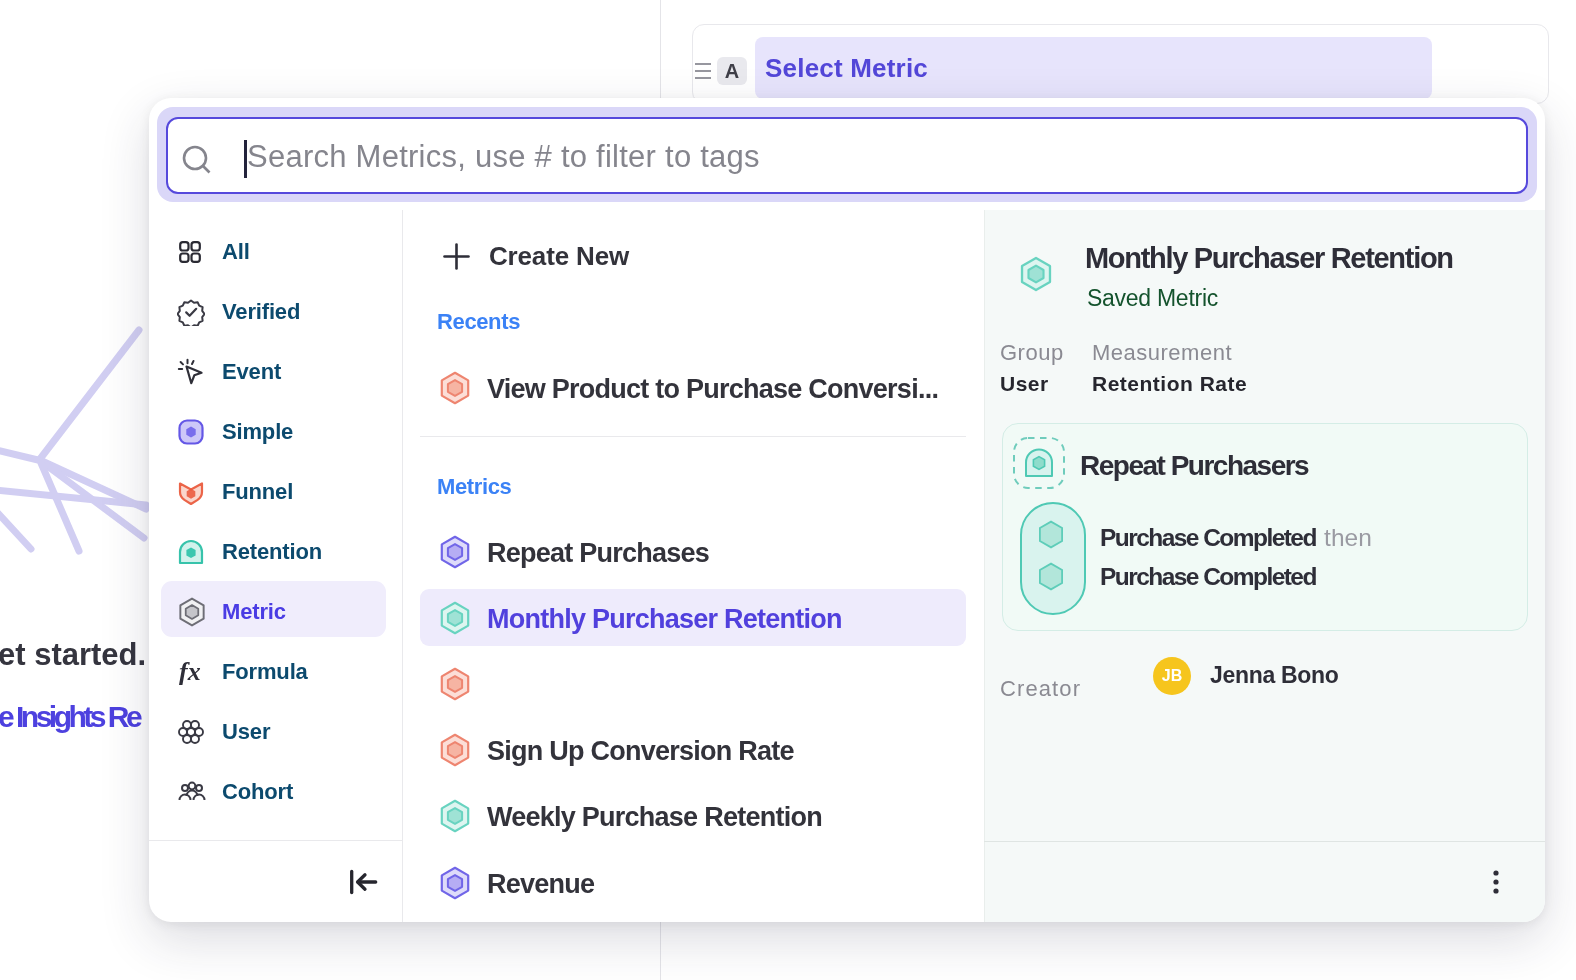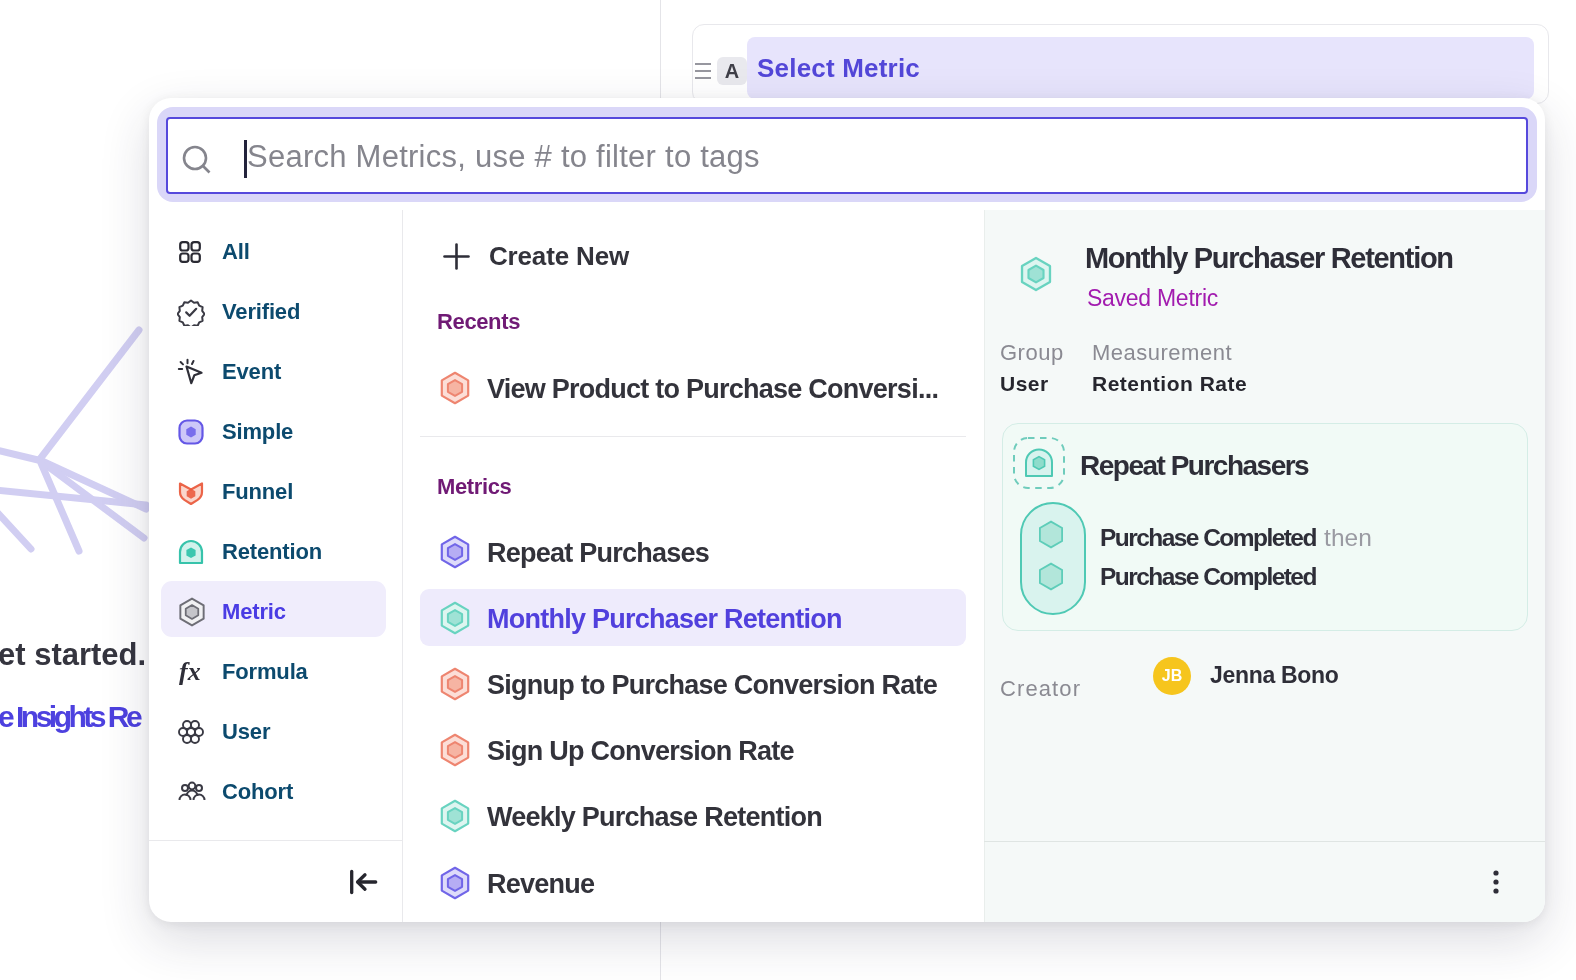--- a/index.html
+++ b/index.html
@@ -13,62 +13,62 @@
 #bt1 { left:-2px; top:639px; line-height:1; font-size:31px; letter-spacing:0; font-weight:700; color:#35353f; }
 #bt2 { left:-2px; top:702px; line-height:1; font-size:30px; letter-spacing:-3.5px; font-weight:600; color:#4d41df; }
 
 
 #card { left:692px; top:24px; width:857px; height:80px; background:#fff;
   border:1px solid #e8e8ec; border-radius:12px; z-index:1; }
 #hamb { left:5px; top:36px; }
 #achip { left:24px; top:32px; width:30px; height:28px; background:#e9e9ee;
   border-radius:6px; text-align:center; line-height:28px; font-size:20px;
   font-weight:700; color:#3f3f48; }
-#pill { left:54px; top:12px; width:787px; height:62px; background:#e7e4fc;
+#pill { left:62px; top:12px; width:677px; height:62px; background:#e7e4fc;
   border-radius:8px; }
 #pill span { position:absolute; left:10px; top:0; line-height:62px;
   font-size:26px; letter-spacing:0.2px; font-weight:700; color:#5347d8; }
 
 
 #modal { left:149px; top:98px; width:1396px; height:824px; background:#fff;
   border-radius:22px; z-index:2;
   box-shadow:0 18px 50px rgba(40,40,70,.16), 0 2px 12px rgba(0,0,0,.07); }
 #band { left:8px; top:9px; width:1380px; height:95px; background:#dad7f8;
   border-radius:16px; }
 #sinput { left:9px; top:10px; width:1362px; height:77px; background:#fff;
-  border:2.5px solid #5649dc; border-radius:4px; }
+  border:2.5px solid #5649dc; border-radius:12px; }
 #caret { left:76px; top:21px; width:2.5px; height:38px; background:#23233c; }
 #ph { left:79px; top:0; line-height:76px; font-size:31px; letter-spacing:0.25px; color:#85858d; }
 
 
 #leftcol { left:0; top:112px; width:254px; height:712px;
   border-right:1px solid #e9e9ec; }
 #rightcol { left:835px; top:112px; width:561px; height:712px;
   background:#f5f9f8; border-bottom-right-radius:22px;
   border-left:1px solid #e9eeec; }
 
 .srow { position:absolute; left:0; width:254px; height:60px; }
 .srow .ic { position:absolute; left:28px; top:50%; transform:translateY(-50%); }
 .srow .lb { position:absolute; left:73px; top:0; line-height:60px;
   font-size:22px; letter-spacing:-0.16px; font-weight:700; color:#0c4a6e; }
 #selrow1 { left:12px; top:483px; width:225px; height:56px;
   background:#f0edfc; border-radius:11px; }
 #lfdiv { left:0; top:742px; width:254px; height:1px; background:#e9e9ec; }
 #collapse { left:198px; top:768px; }
 
 
-.mlabel { font-size:22px; letter-spacing:-0.37px; font-weight:700; color:#701a75; }
+.mlabel { font-size:22px; letter-spacing:-0.37px; font-weight:700; color:#3b82f6; }
 .mrow-t { font-size:27px; letter-spacing:-0.75px; font-weight:700; color:#33333b; }
 #selrow2 { left:271px; top:491px; width:546px; height:57px;
   background:#eeebfc; border-radius:9px; }
 #middiv { left:271px; top:338px; width:546px; height:1px; background:#e9e9ec; }
 
 
 #rtitle { left:936px; top:144px; letter-spacing:-1.3px; font-size:29px; font-weight:700; color:#2e2e38; }
-#rsub { left:938px; top:187px; font-size:23px; letter-spacing:-0.27px; color:#a21caf; }
+#rsub { left:938px; top:187px; font-size:23px; letter-spacing:-0.27px; color:#14532d; }
 .rlab { font-size:22px; letter-spacing:0.5px; color:#8a8a92; }
 .rval { font-size:21px; letter-spacing:0.5px; font-weight:700; color:#26262e; }
 #rcard { left:853px; top:325px; width:526px; height:208px; background:#f1faf6;
   border:1px solid #d4ede6; border-radius:16px; }
 #dashbox { left:10px; top:13px; width:52px; height:52px; }
 #rcardtitle { left:77px; top:28px; line-height:1; font-size:28px; letter-spacing:-1.5px; font-weight:700; color:#2e2e38; }
 #tpill { left:17px; top:78px; width:66px; height:113px; background:#d9f3ee;
   border:2px solid #4fc9b4; border-radius:33px; }
 .cline { line-height:1; font-size:24.5px; letter-spacing:-1.55px; font-weight:700; color:#2e2e38;text-align:center; }
 .cline .thn { font-weight:400; letter-spacing:0; color:#9a9aa2; margin-left:3px; }
@@ -250,21 +250,20 @@
         <use href="#hx"></use>
       </svg>
     <div class="abs mrow-t" style="left:338px;top:440px">Repeat Purchases</div>
     <svg class="abs hxt" style="left:289px;top:503px" width="34" height="34" viewBox="0 0 34 34">
         <use href="#hx"></use>
       </svg>
     <div class="abs mrow-t" style="left:338px;top:506px;color:#5140dd">Monthly Purchaser Retention</div>
     <svg class="abs hxo" style="left:289px;top:569px" width="34" height="34" viewBox="0 0 34 34">
         <use href="#hx"></use>
       </svg>
-    <div class="abs mrow-t" style="left:338px;top:572px">Signup to Purchase Conversion Rate</div>
     <svg class="abs hxo" style="left:289px;top:635px" width="34" height="34" viewBox="0 0 34 34">
         <use href="#hx"></use>
       </svg>
     <div class="abs mrow-t" style="left:338px;top:638px">Sign Up Conversion Rate</div>
     <svg class="abs hxt" style="left:289px;top:701px" width="34" height="34" viewBox="0 0 34 34">
         <use href="#hx"></use>
       </svg>
     <div class="abs mrow-t" style="left:338px;top:704px">Weekly Purchase Retention</div>
     <svg class="abs hxp" style="left:289px;top:768px" width="34" height="34" viewBox="0 0 34 34">
         <use href="#hx"></use>

